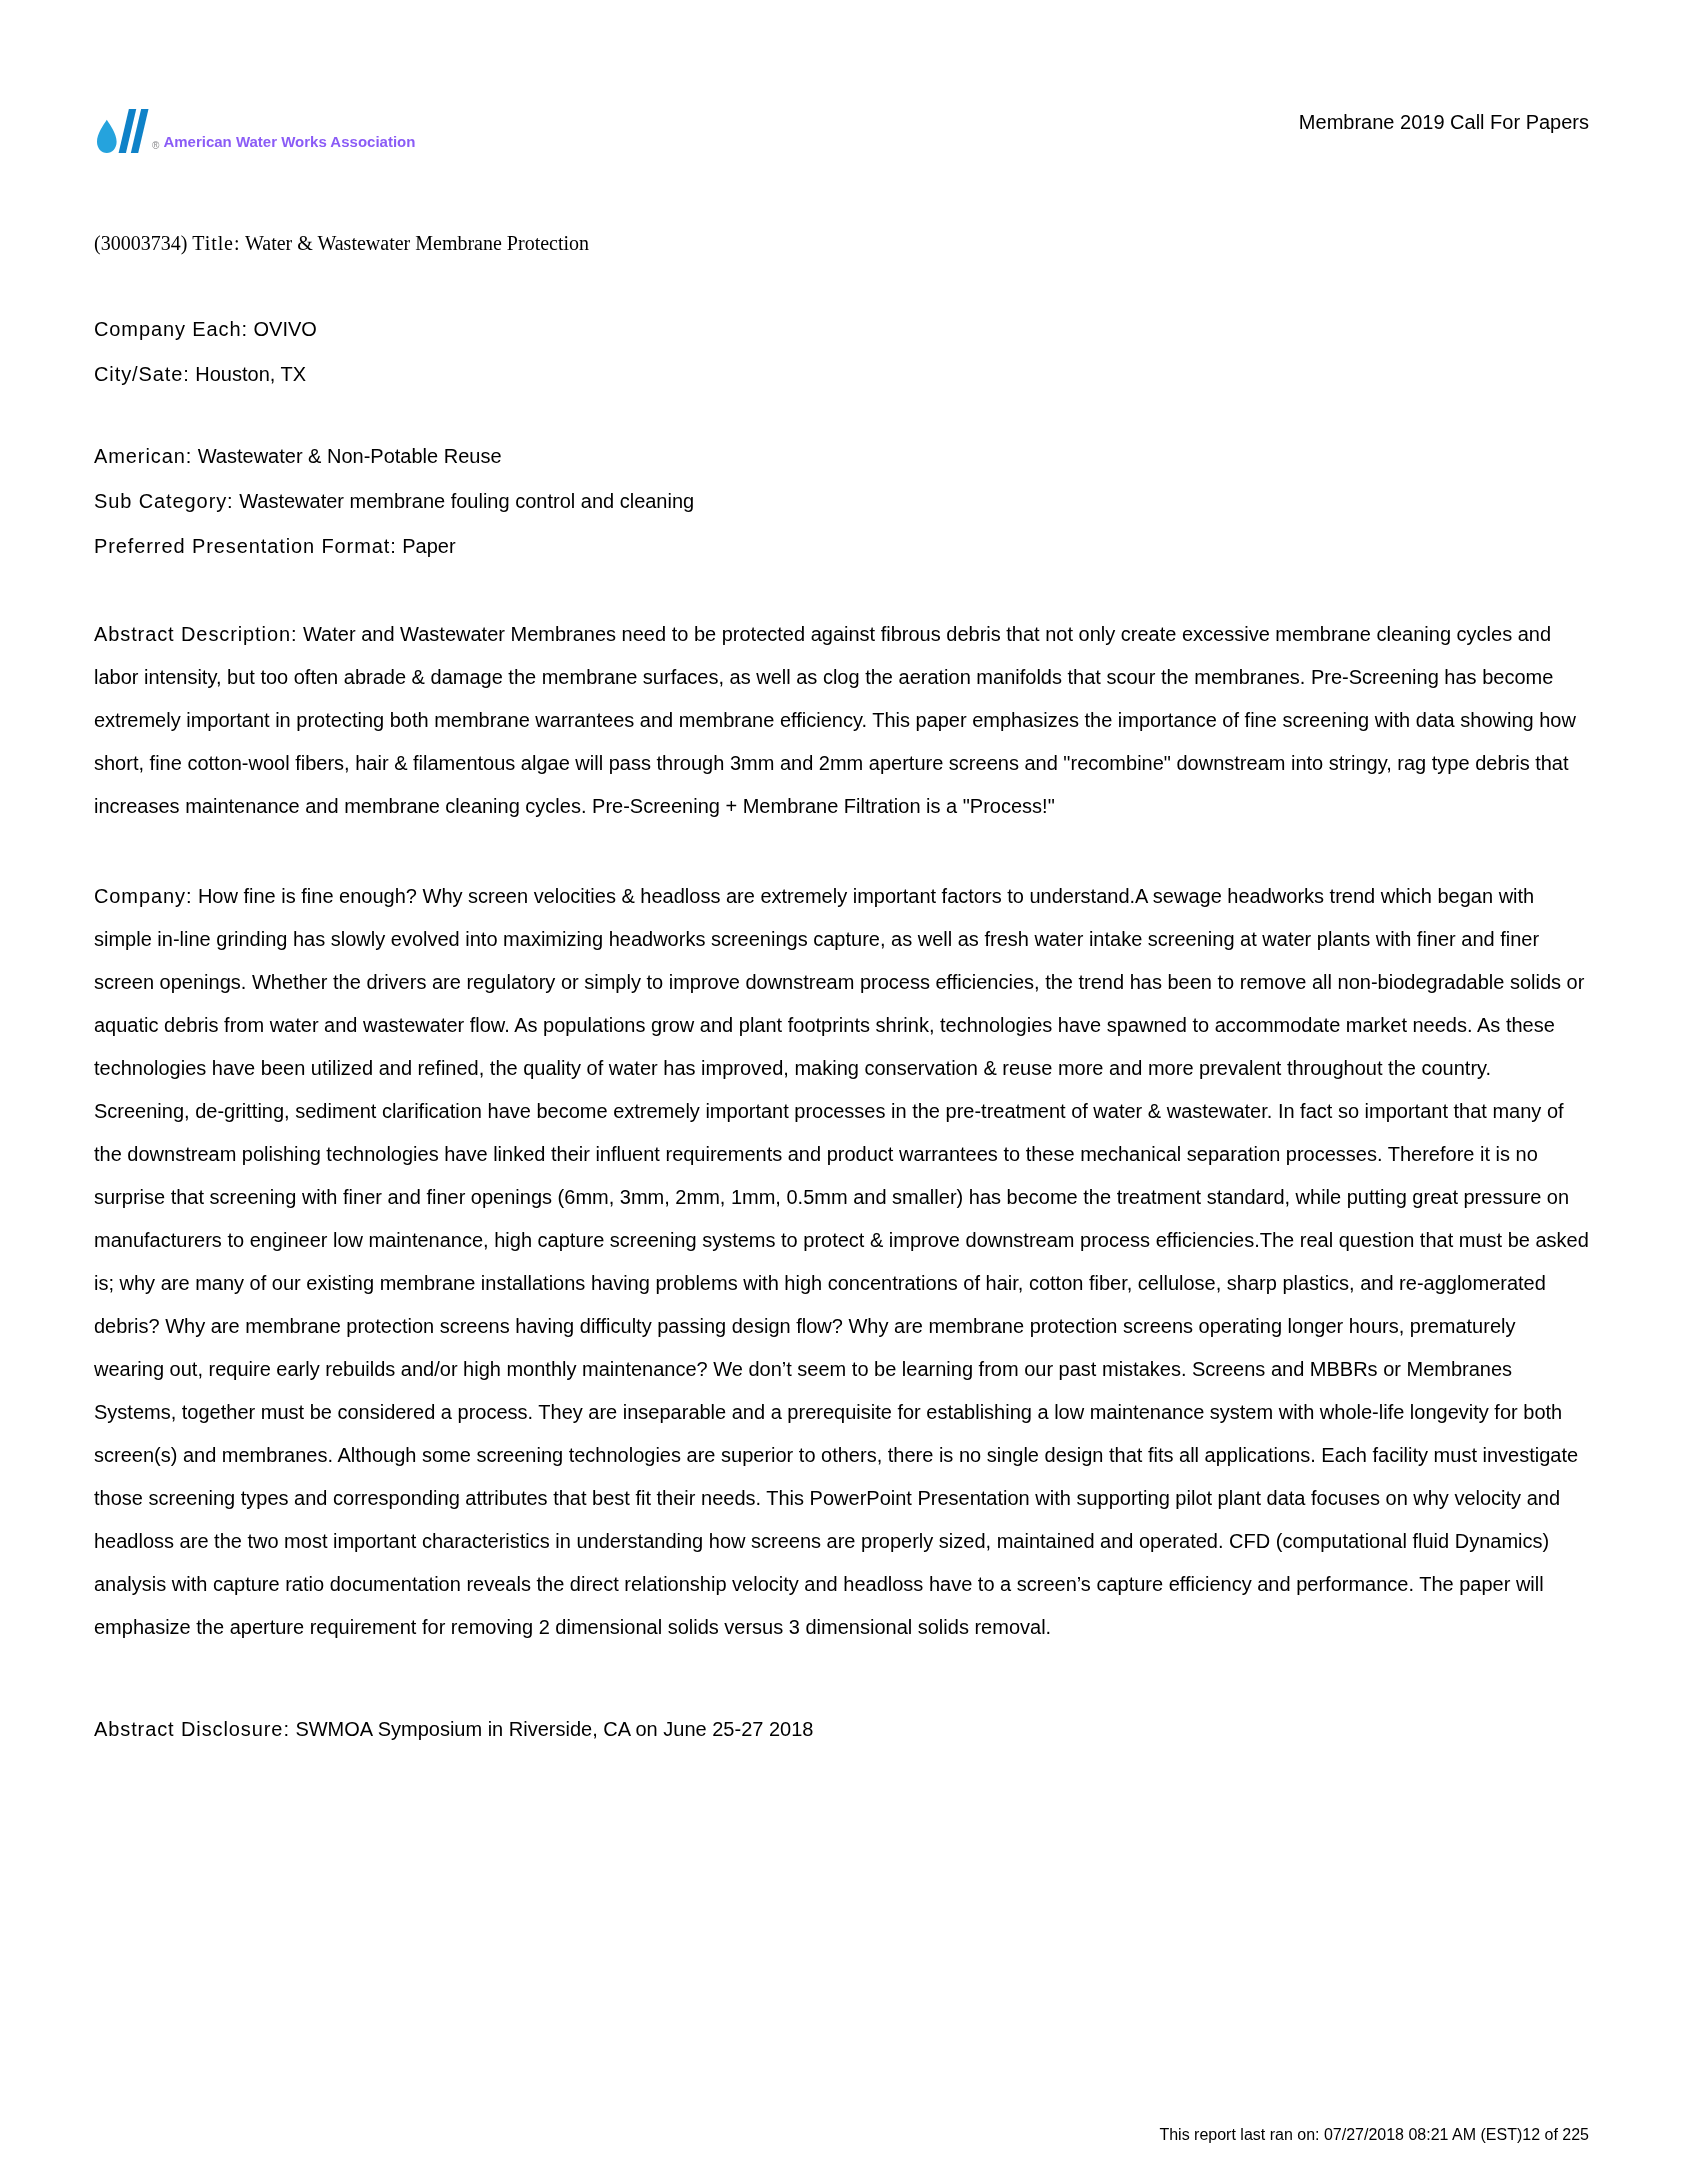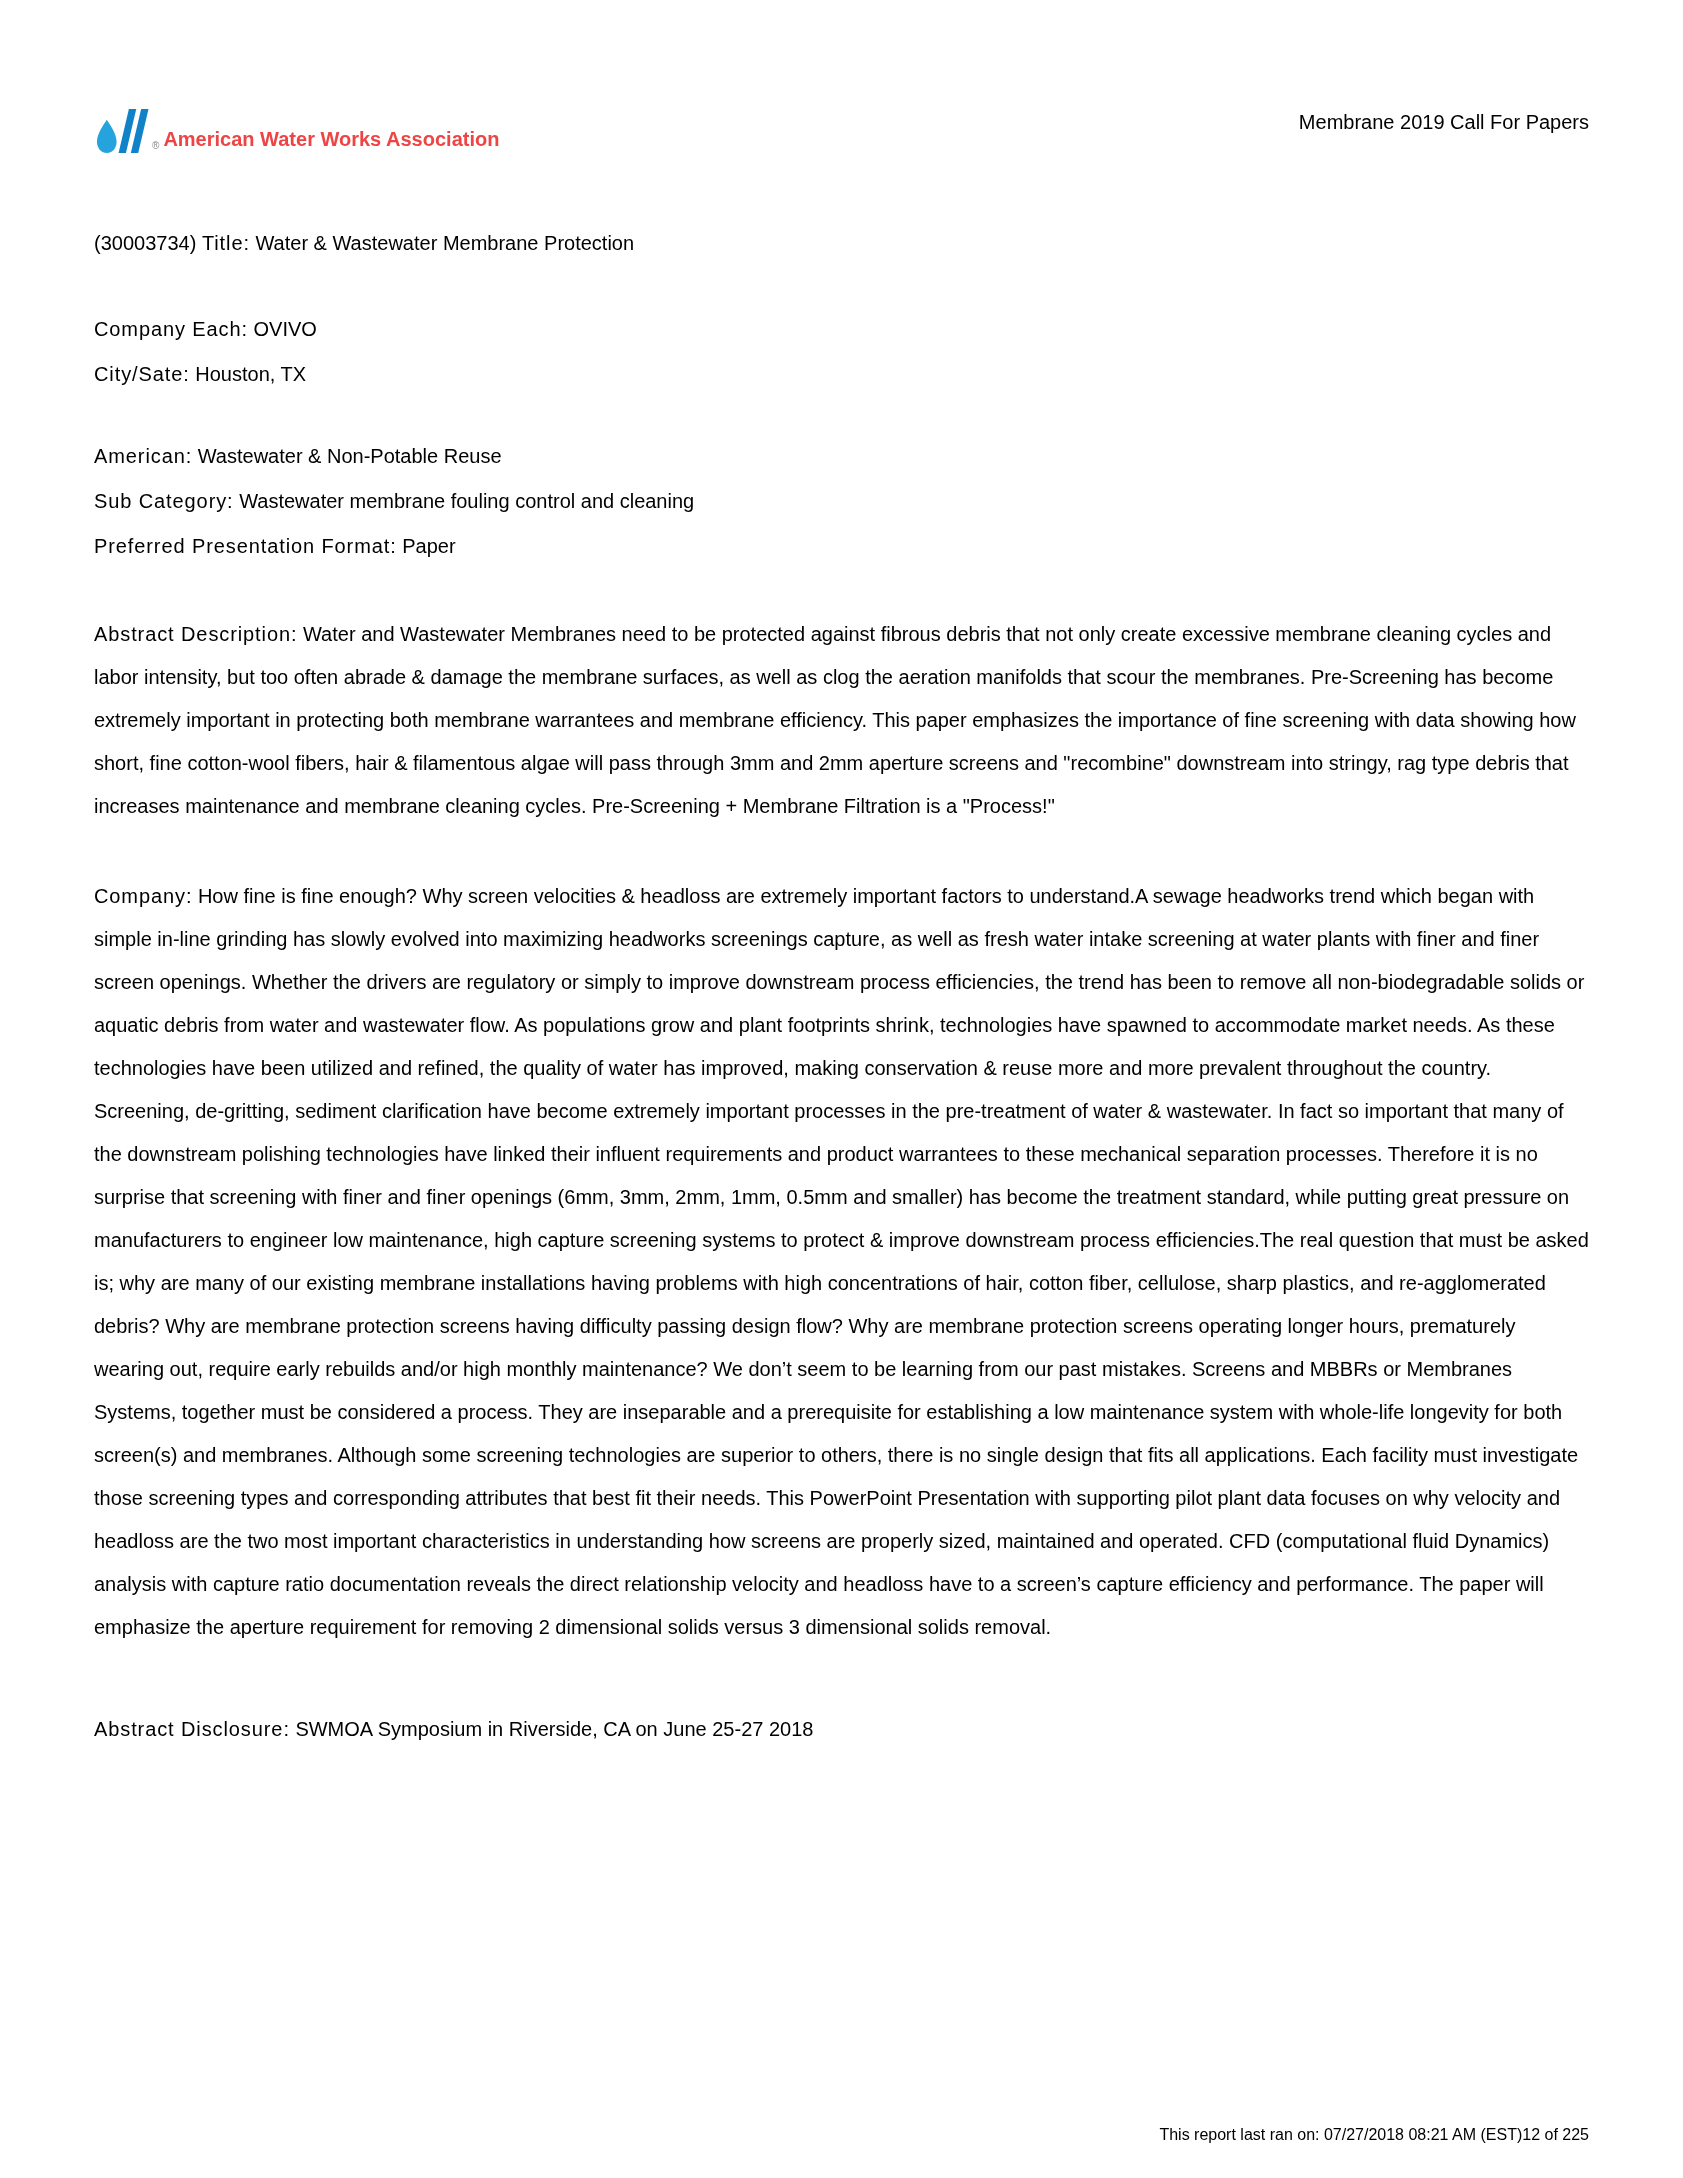--- a/index.html
+++ b/index.html
@@ -24,31 +24,31 @@
   }
   .logo { display: flex; align-items: flex-end; }
   .logo svg { display: block; }
   .logo .reg {
     font-size: 10px;
     color: #87878a;
     padding-bottom: 7px;
     margin-left: 1px;
   }
   .logo .org {
-    font-size: 20px;
+    font-size: 15px;
     font-weight: 600;
-    color: #ef4444;
+    color: #8b5cf6;
     line-height: 1;
     padding-bottom: 9px;
     margin-left: 4px;
   }
   .report-title { font-size: 20px; padding-top: 6px; }
   p { margin: 0; }
   .label { letter-spacing: 0.9px; }
-  .title-line { margin-top: 64px; line-height: 43px; }
+  .title-line { margin-top: 64px; line-height: 43px; font-family: Liberation Serif, serif; }
   .info-block { margin-top: 42px; }
   .info-block .line { line-height: 45px; }
   .category-block { margin-top: 37px; }
   .para { line-height: 43px; text-align: left; }
   .para-description { margin-top: 44px; }
   .para-abstract { margin-top: 47px; }
   .disclosure { margin-top: 59px; line-height: 43px; }
   .footer {
     position: absolute;
     left: 94px;

